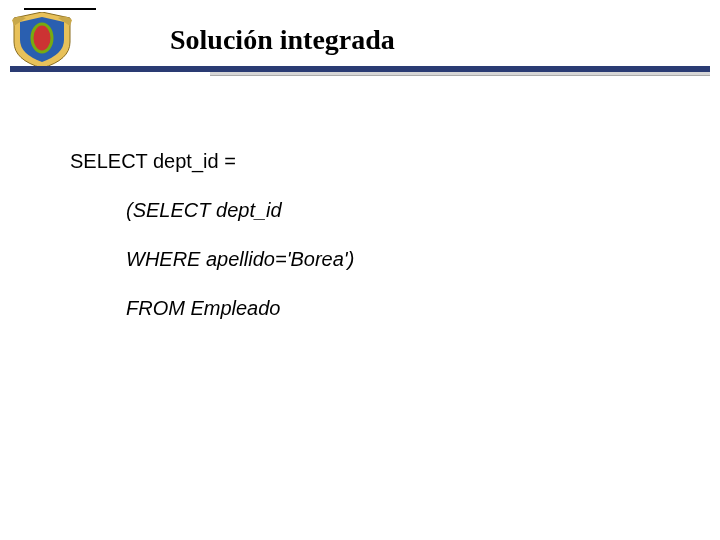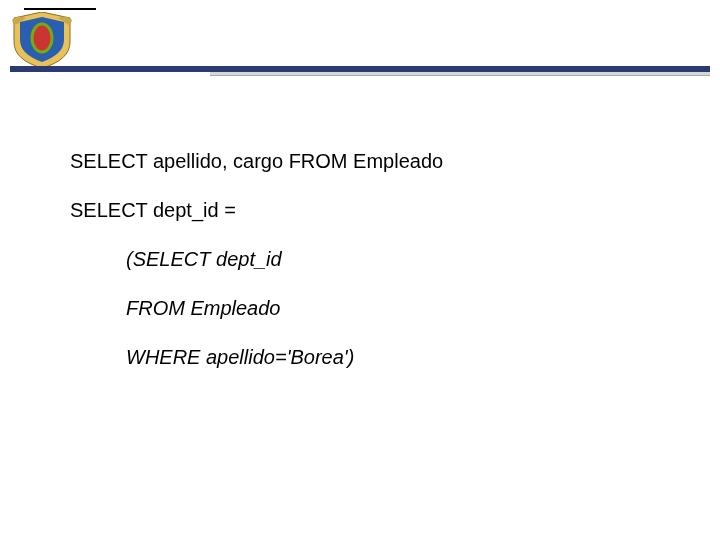--- a/index.html
+++ b/index.html
@@ -86,25 +86,25 @@
   <div class="top-line"></div>
   <div class="logo">
     <svg viewBox="0 0 64 56" width="64" height="56">
       <path d="M4 6 L32 0 L60 6 L60 30 Q60 48 32 56 Q4 48 4 30 Z" fill="#e8c15a" stroke="#8a6d1f" stroke-width="1"></path>
       <path d="M10 10 L32 5 L54 10 L54 28 Q54 42 32 50 Q10 42 10 28 Z" fill="#2a5fb0"></path>
       <ellipse cx="32" cy="26" rx="10" ry="14" fill="#c33" stroke="#7a1" stroke-width="3"></ellipse>
       <path d="M2 8 Q8 2 16 6 Q10 10 4 14 Z" fill="#c9a84a"></path>
       <path d="M62 8 Q56 2 48 6 Q54 10 60 14 Z" fill="#c9a84a"></path>
     </svg>
   </div>
+  <div class="title">Solución integrada</div>
   <div class="divider">
     <div class="bar-dark"></div>
     <div class="bar-light"></div>
   </div>
 </div>
 
 <div class="content">
-  <div class="line">SELECT apellido, cargo FROM Empleado</div>
   <div class="line">SELECT dept_id =</div>
   <div class="line indent">(SELECT dept_id</div>
+  <div class="line indent">WHERE apellido='Borea')</div>
   <div class="line indent">FROM Empleado</div>
-  <div class="line indent">WHERE apellido='Borea')</div>
 </div>
 
 </body></html>

